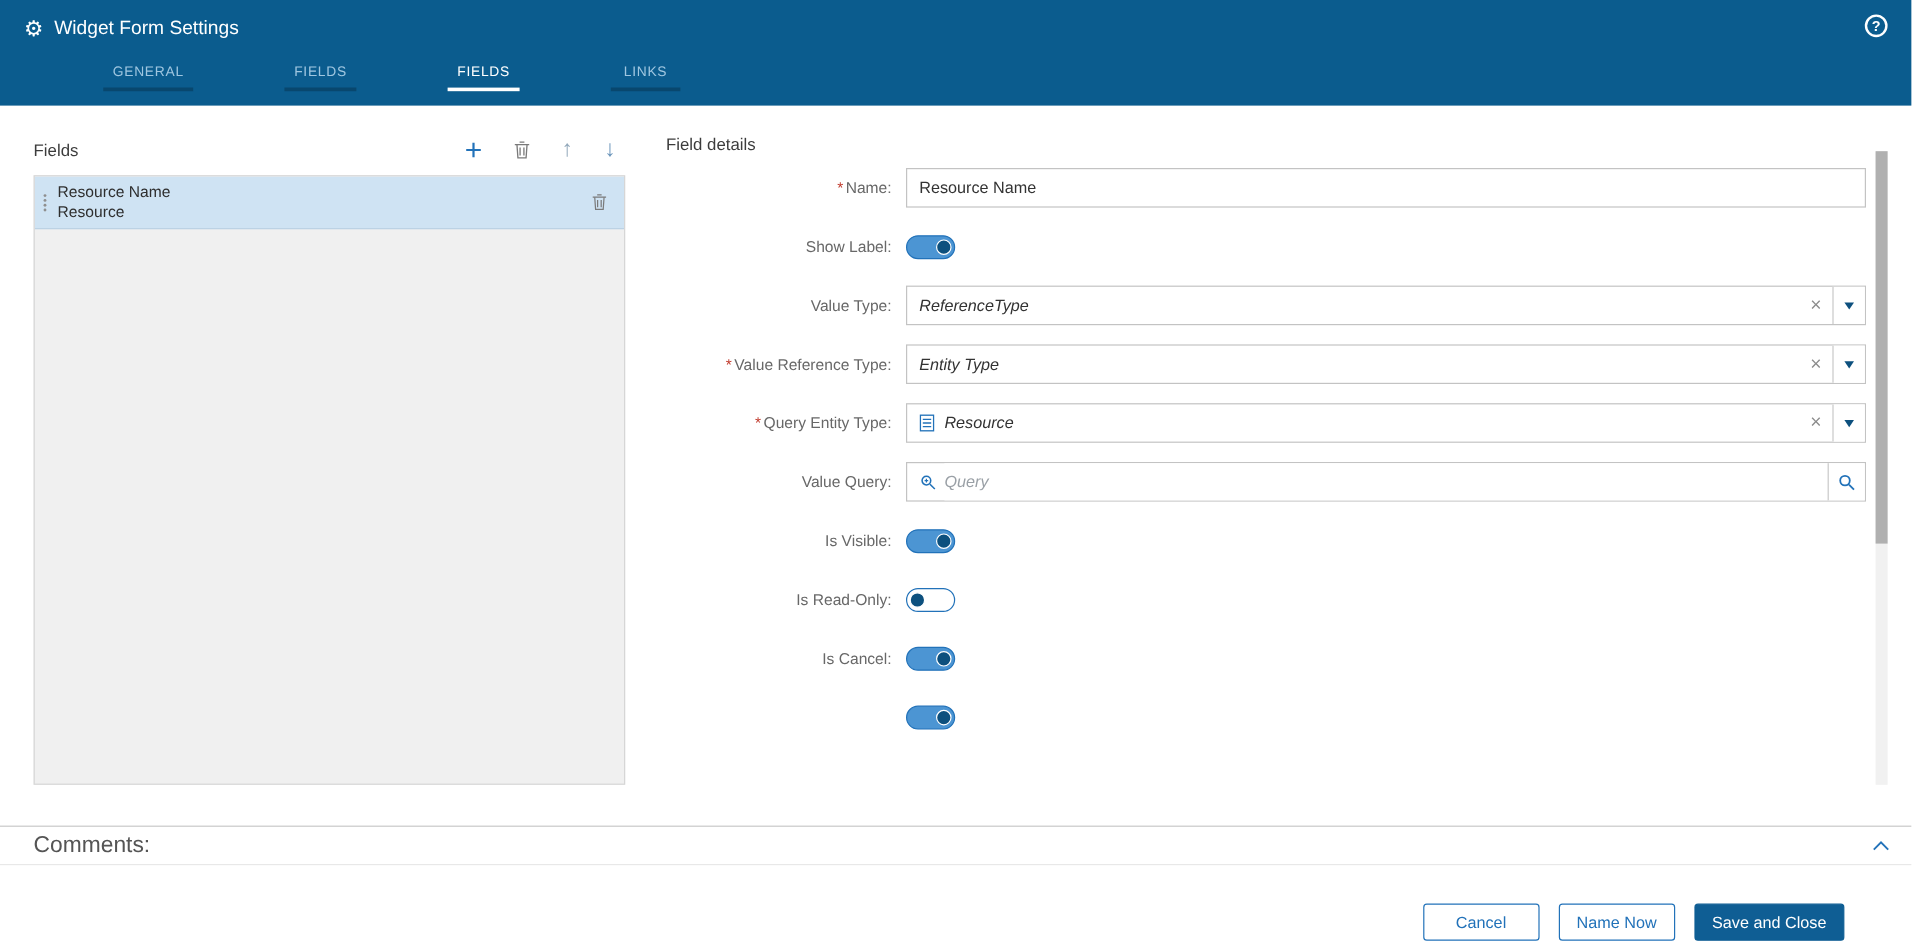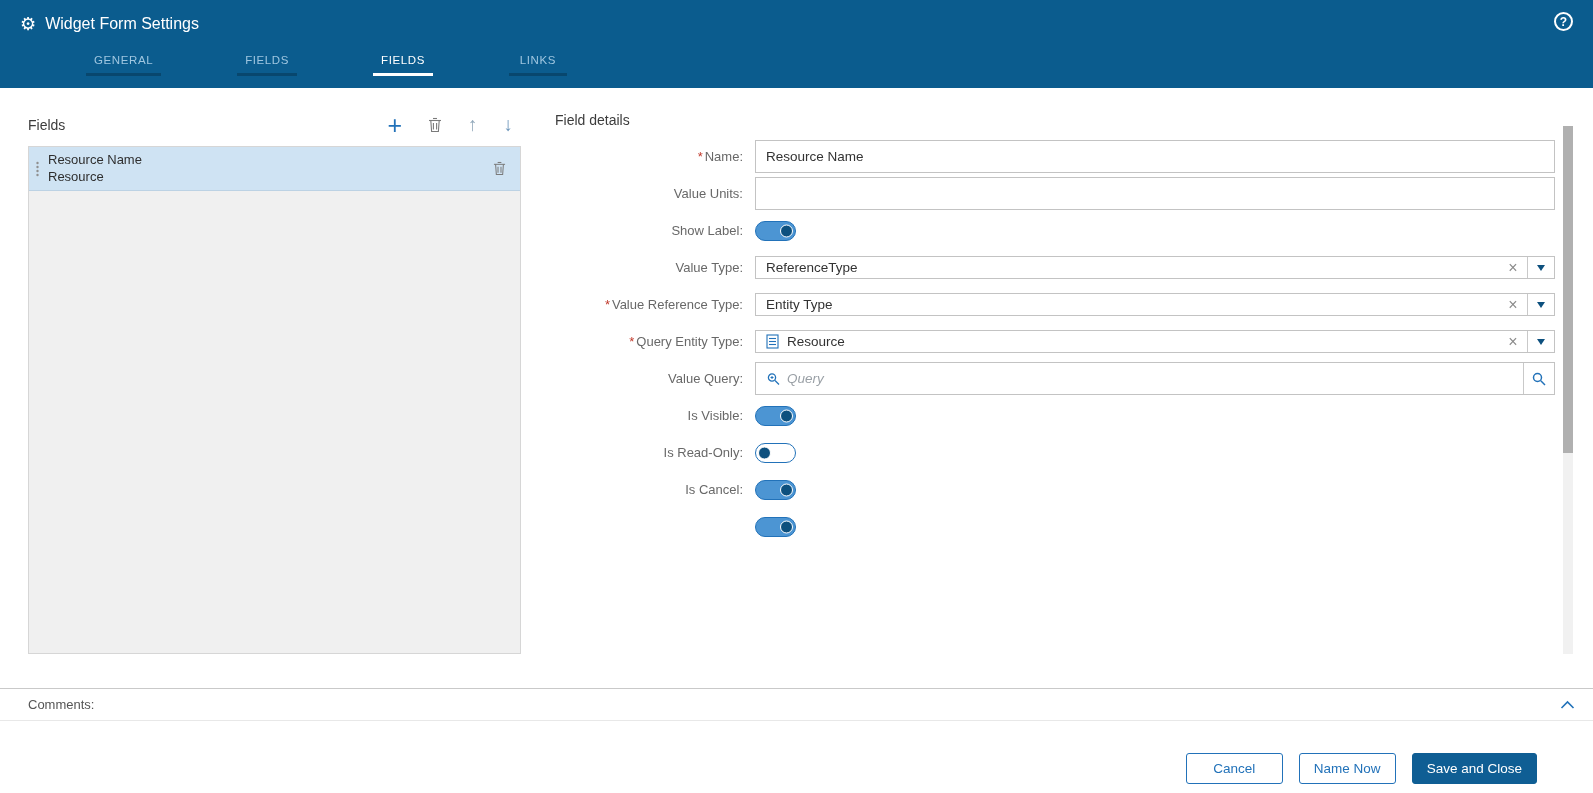--- a/index.html
+++ b/index.html
@@ -39,29 +39,29 @@
   .field-item.selected { background:var(--selected-item-bg,#cfe3f3); }
   .drag-handle { margin-right:8px; display:flex; }
   .field-text { flex:1; display:flex; flex-direction:column; justify-content:center; gap:1px; }
   .field-name, .field-type { font-size:13px; color:#2e2e2e; line-height:1.2; }
 
   
   .details { flex:1; display:flex; flex-direction:column; min-width:0; }
   .details-title { margin-bottom:12px; }
   .details-body { display:flex; flex:1; }
   .form-clip { flex:1; overflow:hidden; height:505px; }
-  .form-row { display:flex; align-items:center; height:33px; margin-bottom:4px; }
+  .form-row { display:flex; align-items:center; height:33px; margin-bottom:16px; }
   .form-label { flex:0 0 200px; text-align:right; padding-right:12px; font-size:13px; color:#686868; }
   .req { color:#c0392b; margin-right:2px; }
   .ctrl { flex:1; display:flex; align-items:center; min-width:0; }
 
   .text-input { width:100%; height:33px; border:1px solid #c3c3c3; padding:0 10px;
                 font-family:inherit; font-size:13.5px; color:#333; outline:none; background:#fff; }
 
-  .combo { flex:1; display:flex; align-items:stretch; height:23px; border:1px solid #c3c3c3; background:#fff; }
+  .combo { flex:1; display:flex; align-items:stretch; height:33px; border:1px solid #c3c3c3; background:#fff;font-style:italic; }
   .combo-value { flex:1; display:flex; align-items:center; gap:8px; padding:0 10px; font-size:13.5px; color:#333; }
   .combo-clear { width:28px; display:flex; align-items:center; justify-content:center;
                  color:#8c8c8c; font-size:16px; cursor:pointer; }
   .combo-arrow { width:27px; border-left:1px solid #c9c9c9; display:flex; align-items:center;
                  justify-content:center; cursor:pointer; background:#fff; }
   .tri-down { width:0; height:0; border-left:4.5px solid transparent; border-right:4.5px solid transparent;
               border-top:6px solid #0d507e; }
 
   .query-box { flex:1; display:flex; align-items:stretch; height:33px; border:1px solid #c3c3c3; background:#fff; }
   .query-icon { display:flex; align-items:center; padding:0 6px 0 10px; }
@@ -77,21 +77,21 @@
                   border-radius:50%; background:var(--toggle-knob,#0d507e); border:1px solid #fff; }
   .toggle.on { background:var(--toggle-on,#4c95d3); }
   .toggle.on .knob { left:auto; right:2px; }
 
   .vscroll { flex:0 0 10px; margin-left:8px; margin-top:-14px; height:528px; background:#f1f1f1; position:relative; }
   .vthumb { position:absolute; top:0; left:0; right:0; height:62%; background:#b0b0b0; cursor:pointer; }
 
   
   .comments { flex:0 0 33px; border-top:1px solid #c9c9c9; border-bottom:1px solid #e8e8e8;
               display:flex; align-items:center; justify-content:space-between; padding:0 18px 0 28px; }
-  .comments-label { color:#555; font-size:13px; }
+  .comments-label { color:#555; font-size:19px; }
   .chevron-btn { cursor:pointer; display:flex; align-items:center; }
 
   
   .footer { flex:0 0 72px; display:flex; justify-content:flex-end; align-items:flex-start;
             gap:16px; padding:16px 56px 0 0; }
   .btn { height:31px; min-width:97px; border-radius:3px; font-size:13.5px; font-family:inherit;
          display:flex; align-items:center; justify-content:center; cursor:pointer; padding:0 14px;margin-top:16px; }
   .btn-outline { background:#fff; border:1px solid var(--accent,#2272b9); color:var(--accent,#2272b9); }
   .btn-primary { background:var(--primary-btn,#0f5e94); border:1px solid var(--primary-btn,#0f5e94); color:#fff; }
 </style>
@@ -166,26 +166,20 @@
       <div class="details-body">
         <div class="form-clip">
 
           <div class="form-row">
             <span class="form-label"><span class="req">*</span><span>Name:</span></span>
             <span class="ctrl">
                 <input class="text-input" type="text" value="Resource Name" style="">
               </span>
           </div>
 
-          <div class="form-row">
-            <span class="form-label">Value Units:</span>
-            <span class="ctrl">
-                <input class="text-input" type="text" value="" style="">
-              </span>
-          </div>
 
           <div class="form-row">
             <span class="form-label">Show Label:</span>
             <span class="ctrl">
               <span class="toggle on">
                   <span class="knob"></span>
                 </span>
             </span>
           </div>
 

